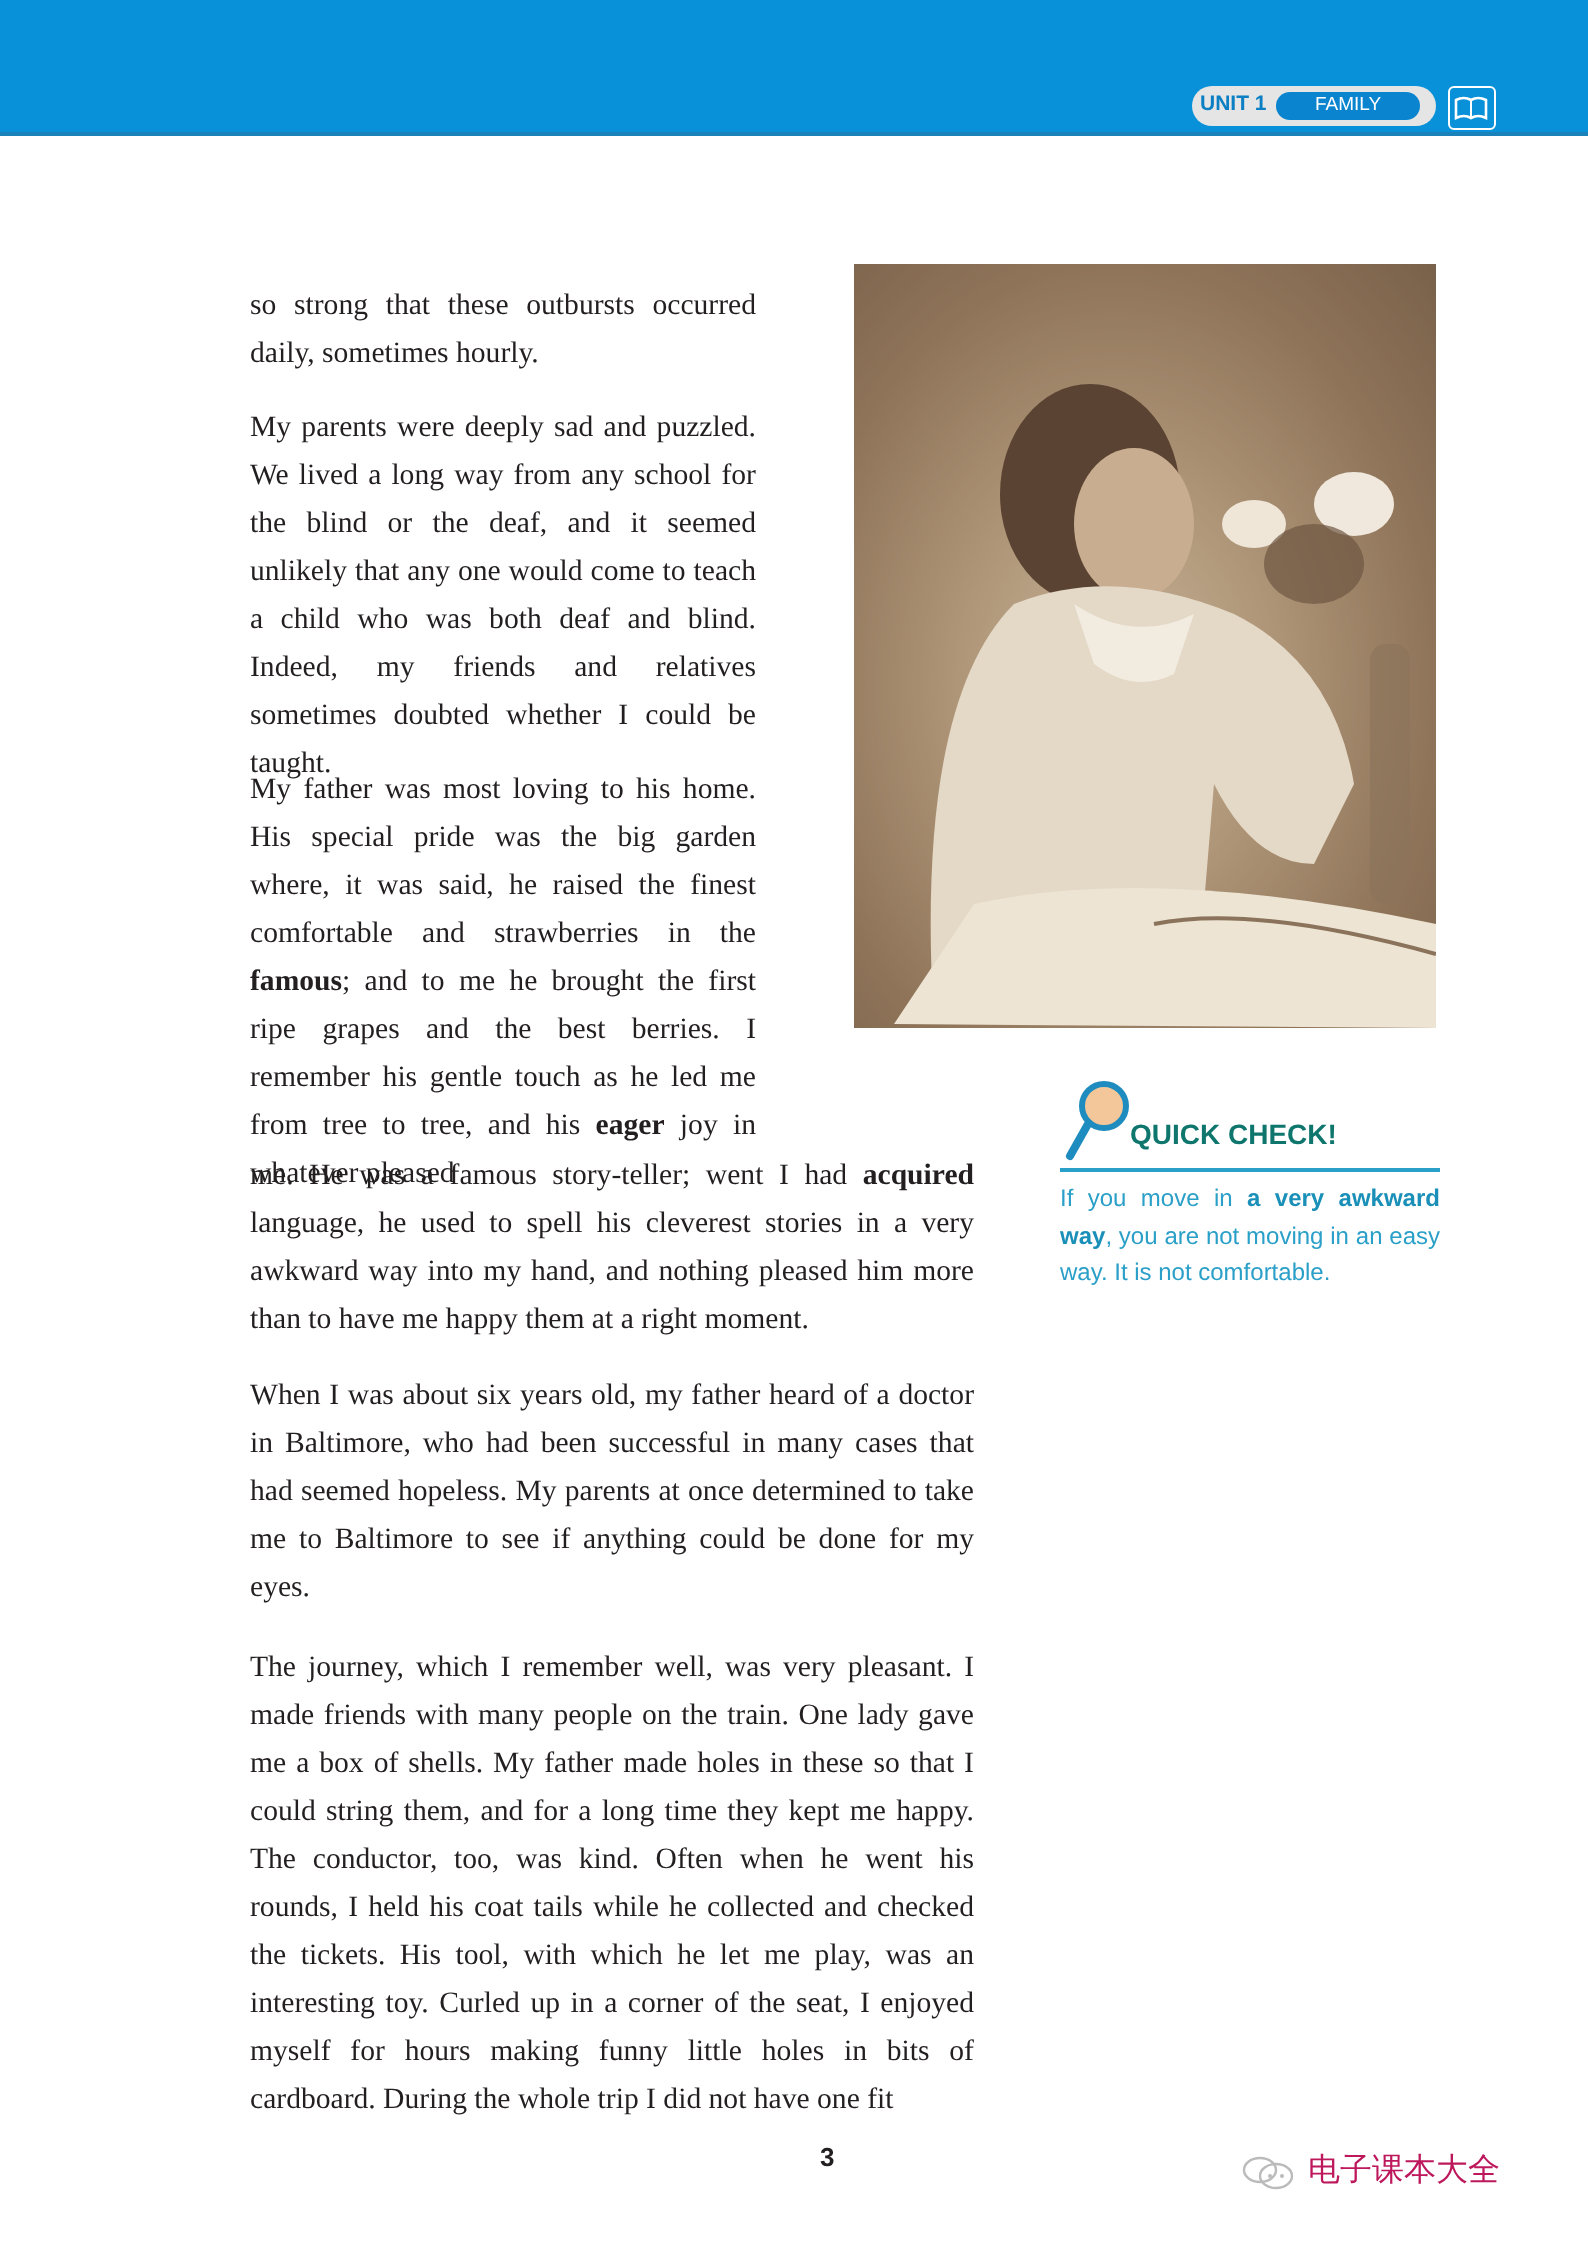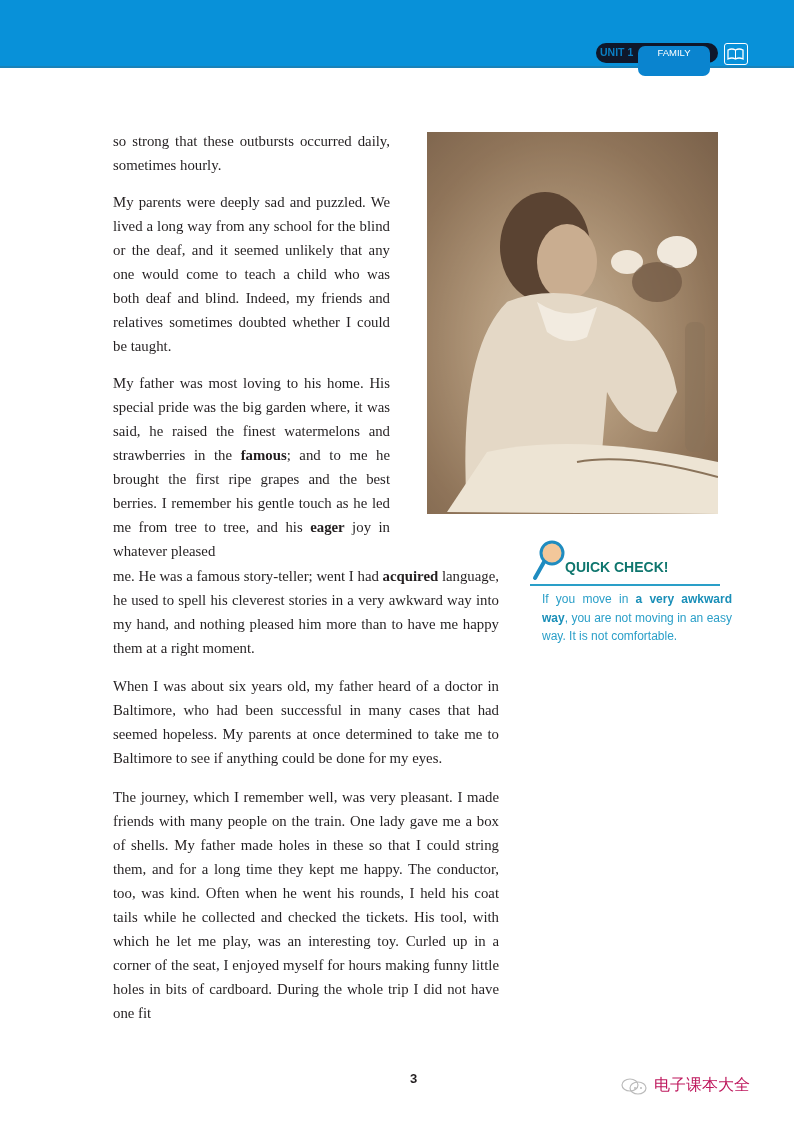--- a/index.html
+++ b/index.html
@@ -1,43 +1,43 @@
 <!DOCTYPE html>
 <html><head>
 <meta charset="utf-8">
 <style>
   html, body { margin:0; padding:0; }
   body { width:794px; height:1123px; position:relative; background:#ffffff; overflow:hidden;
          font-family:"Liberation Serif", serif; color:#231f20; }
   .topbar { position:absolute; left:0; top:0; width:794px; height:66px; background:#0891d9;
             border-bottom:2px solid #1a82b8; }
-  .unit-pill { position:absolute; left:596px; top:43px; width:122px; height:20px; background:#0f172a;
+  .unit-pill { position:absolute; left:596px; top:43px; width:122px; height:20px; background:#e5e5e5;
                border-radius:10px; box-sizing:border-box; }
   .unit-label { position:absolute; left:4px; top:3px; font-family:"Liberation Sans", sans-serif;
                 font-weight:bold; font-size:10.5px; color:#0a7fc4; }
-  .unit-name { position:absolute; left:42px; top:3px; width:72px; height:30px; background:#0a84cf;
+  .unit-name { position:absolute; left:42px; top:3px; width:72px; height:14px; background:#0a84cf;
                border-radius:7px; color:#ffffff; font-family:"Liberation Sans", sans-serif;
                font-size:9.5px; text-align:center; line-height:14px; }
   .book-icon { position:absolute; left:724px; top:43px; width:24px; height:22px; border:1.5px solid #ffffff;
                border-radius:3px; box-sizing:border-box; }
   .book-icon svg { position:absolute; left:2px; top:3px; }
 
   .text { position:absolute; left:113px; font-size:14.8px; line-height:24px; text-align:justify; }
-  .text p { margin:0; }
+  .text p { margin:12px; }
   .col1 { width:277px; }
   .wide { width:386px; }
   b { font-weight:bold; }
 
   .photo { position:absolute; left:427px; top:132px; width:291px; height:382px;
            background: radial-gradient(ellipse at 45% 55%, #d8c8b0 0%, #b89f80 35%, #8a6f54 70%, #6b533e 100%); overflow:hidden; }
   .qc { position:absolute; left:530px; top:540px; width:190px; }
   .qc-title { position:absolute; left:35px; top:19px; font-family:"Liberation Sans", sans-serif; font-weight:bold;
               font-size:14px; color:#0f766e; white-space:nowrap; }
   .qc-line { position:absolute; left:0; top:44px; width:190px; height:1.5px; background:#2a9fc8; }
-  .qc-body { position:absolute; left:12px; top:50px; width:190px; font-family:"Liberation Sans", sans-serif;
+  .qc-body { position:absolute; left:0; top:50px; width:190px; font-family:"Liberation Sans", sans-serif;
              font-size:12px; line-height:18.5px; color:#2a9fc8; text-align:justify; }
   .qc-body b { color:#1a8fb8; }
   .page-num { position:absolute; left:410px; top:1071px; font-family:"Liberation Sans", sans-serif;
               font-weight:bold; font-size:13px; color:#231f20; }
   .wm { position:absolute; left:620px; top:1075px; font-family:"DejaVu Sans", sans-serif; font-size:16px;
         color:#be185d; white-space:nowrap; }
   .wm-icon { display:inline-block; vertical-align:middle; margin-right:6px; }
 </style>
 </head>
 <body>
@@ -57,31 +57,31 @@
 
 <div class="text col1" style="top:129px;">
   <p>so strong that these outbursts occurred daily, sometimes hourly.</p>
 </div>
 
 <div class="text col1" style="top:190px;">
   <p>My parents were deeply sad and puzzled. We lived a long way from any school for the blind or the deaf, and it seemed unlikely that any one would come to teach a child who was both deaf and blind. Indeed, my friends and relatives sometimes doubted whether I could be taught.</p>
 </div>
 
 <div class="text col1" style="top:371px;">
-  <p><span>My father was most loving to his home. His special pride was the big garden where, it was said, he raised the finest watermelons and strawberries in the </span><b>famous</b><span>; and to me he brought the first ripe grapes and the best berries. I remember his gentle touch as he led me from tree to tree, and his </span><b>eager</b><span> joy in whatever pleased</span></p>
+  <p><span>My father was most loving to his home. His special pride was the big garden where, it was said, he raised the finest comfortable and strawberries in the </span><b>famous</b><span>; and to me he brought the first ripe grapes and the best berries. I remember his gentle touch as he led me from tree to tree, and his </span><b>eager</b><span> joy in whatever pleased</span></p>
 </div>
 <div class="text wide" style="top:564px;">
   <p><span>me. He was a famous story-teller; went I had </span><b>acquired</b><span> language, he used to spell his cleverest stories in a very awkward way into my hand, and nothing pleased him more than to have me happy them at a right moment.</span></p>
 </div>
 
 <div class="text wide" style="top:674px;">
   <p>When I was about six years old, my father heard of a doctor in Baltimore, who had been successful in many cases that had seemed hopeless. My parents at once determined to take me to Baltimore to see if anything could be done for my eyes.</p>
 </div>
 
-<div class="text wide" style="top:785px;">
+<div class="text wide" style="top:810px;">
   <p>The journey, which I remember well, was very pleasant. I made friends with many people on the train. One lady gave me a box of shells. My father made holes in these so that I could string them, and for a long time they kept me happy. The conductor, too, was kind. Often when he went his rounds, I held his coat tails while he collected and checked the tickets. His tool, with which he let me play, was an interesting toy. Curled up in a corner of the seat, I enjoyed myself for hours making funny little holes in bits of cardboard. During the whole trip I did not have one fit</p>
 </div>
 
 <div class="photo">
   <svg width="291" height="382" viewBox="0 0 291 382">
     <rect x="0" y="0" width="291" height="382" fill="#9a8066" opacity="0.3"></rect>
     <ellipse cx="118" cy="115" rx="45" ry="55" fill="#5a4332"></ellipse>
     <ellipse cx="140" cy="130" rx="30" ry="38" fill="#c9ad90"></ellipse>
     <path d="M40 380 Q30 220 80 170 Q130 150 190 175 Q240 200 250 260 L230 300 Q200 300 180 260 L170 380 Z" fill="#e4d8c6"></path>
     <path d="M110 170 Q140 190 170 175 L160 205 Q140 215 120 200 Z" fill="#f2ebe0"></path>

